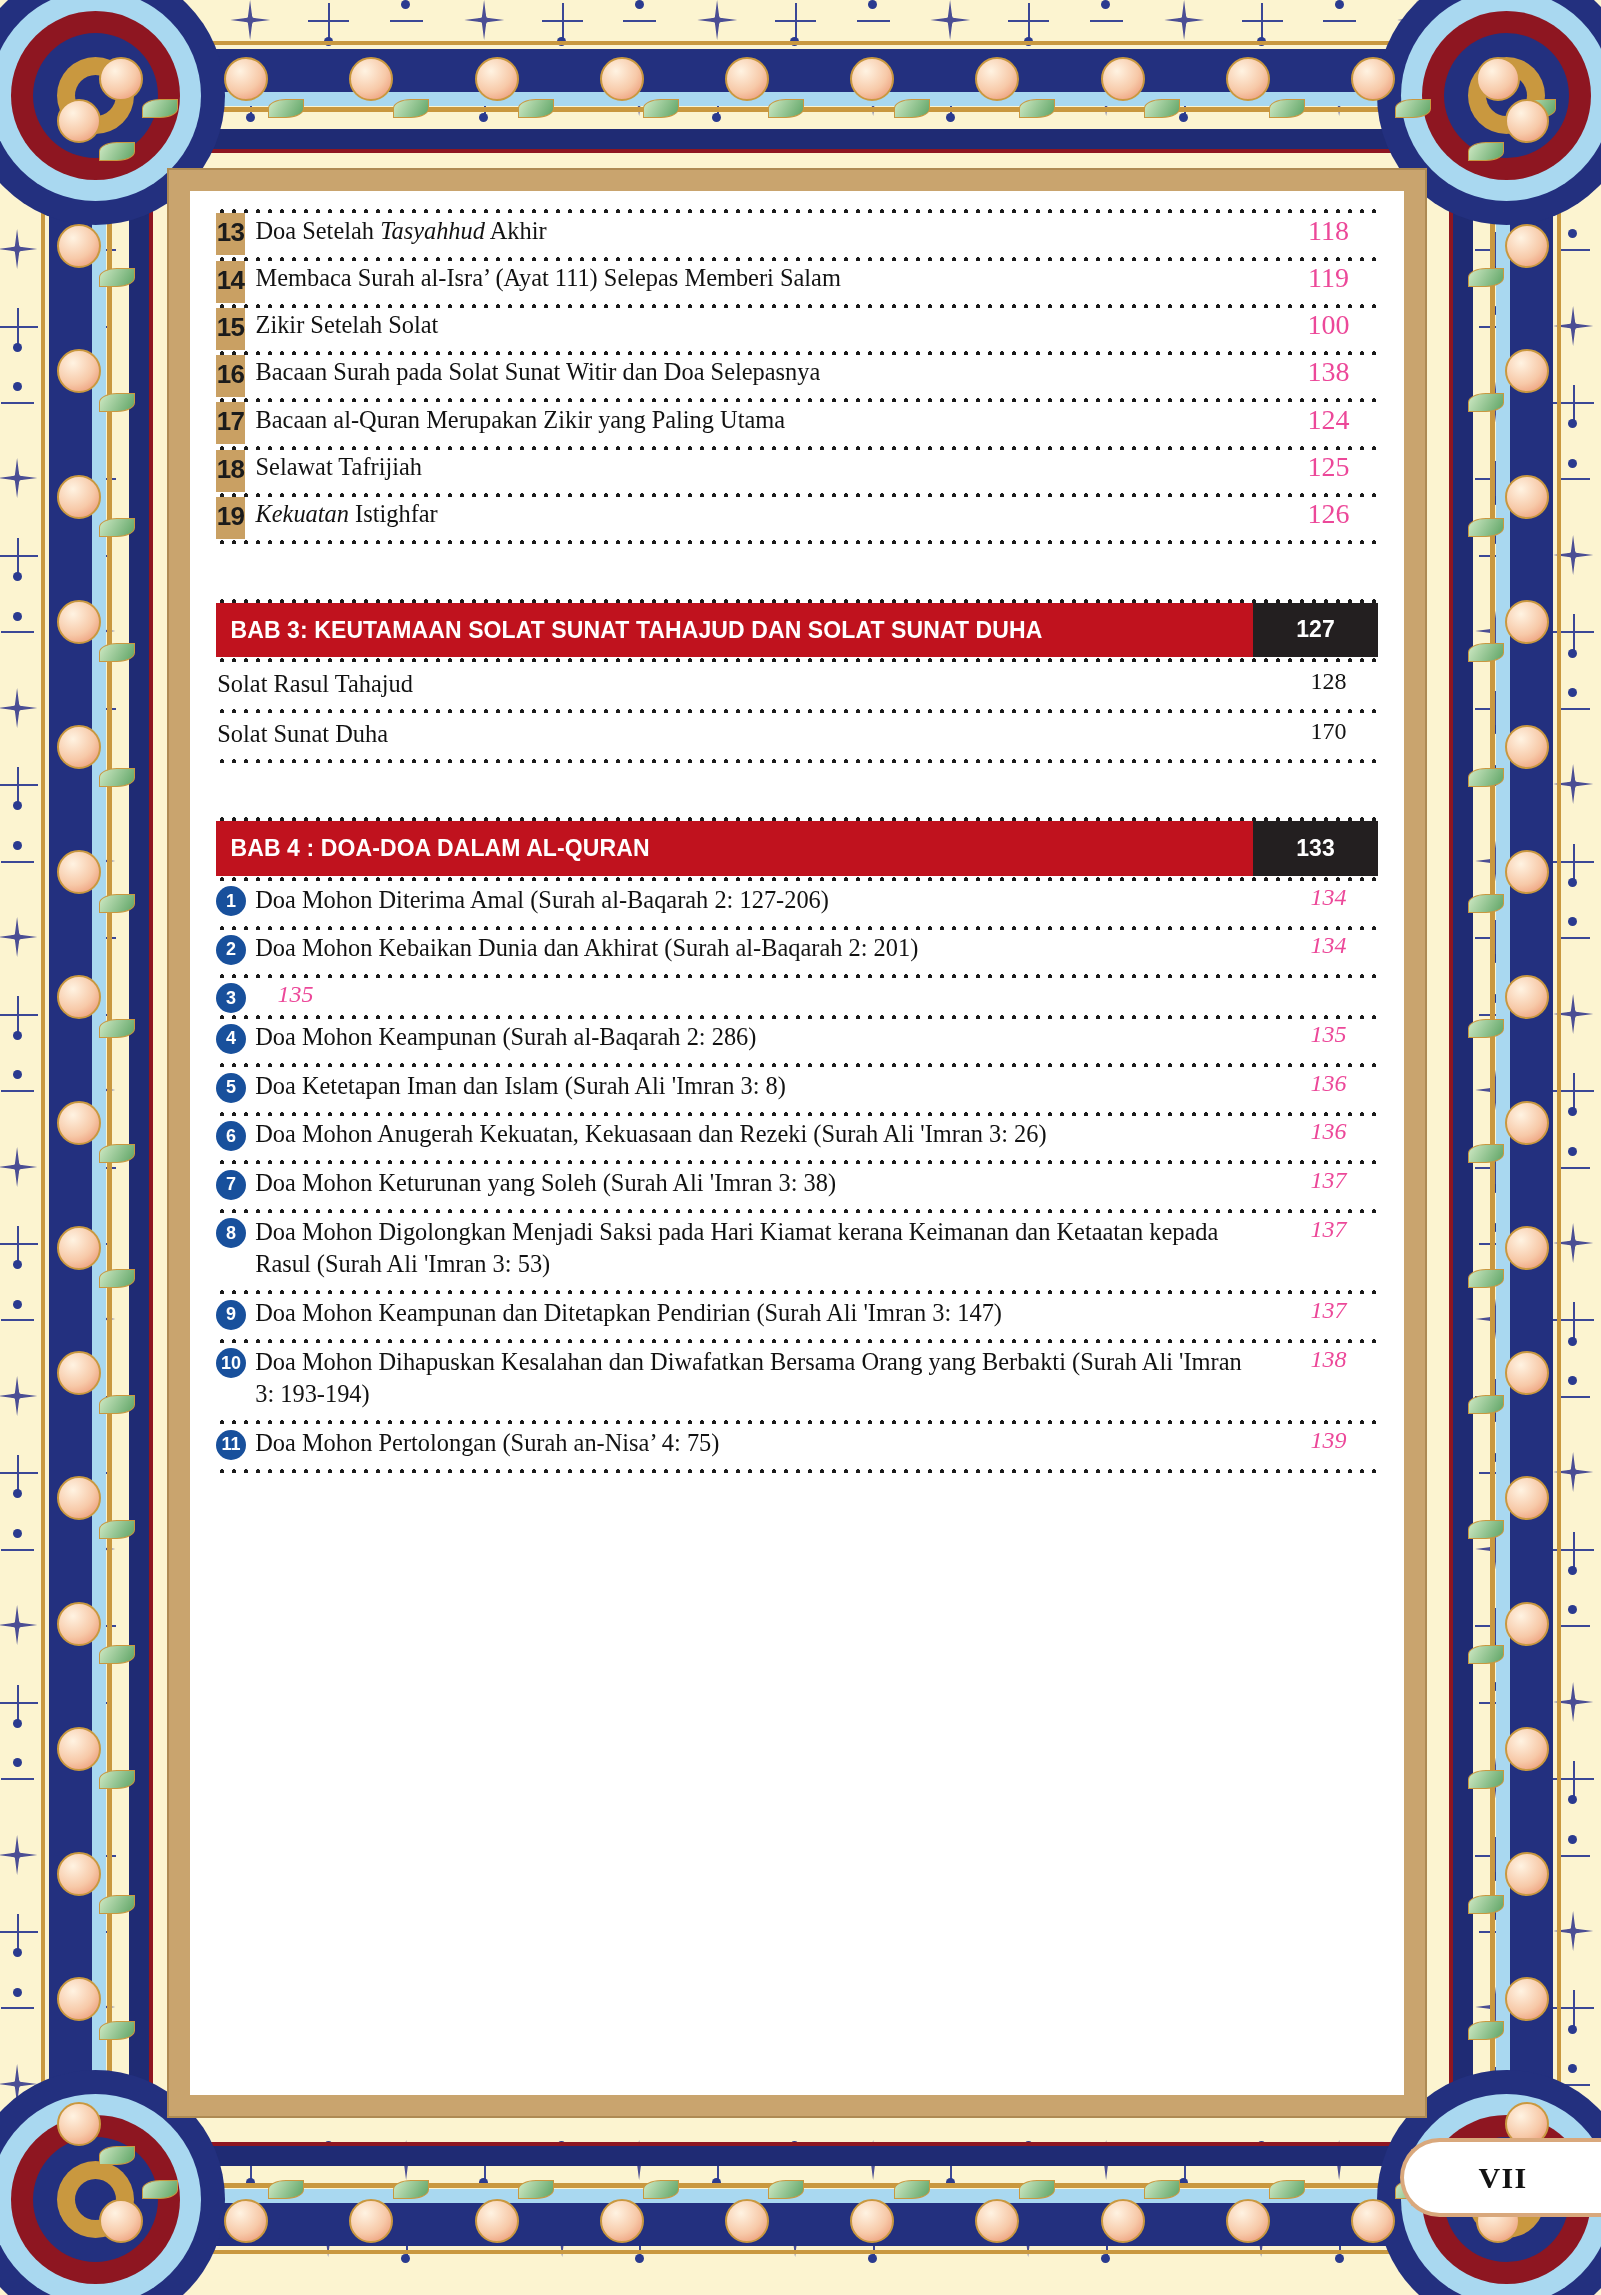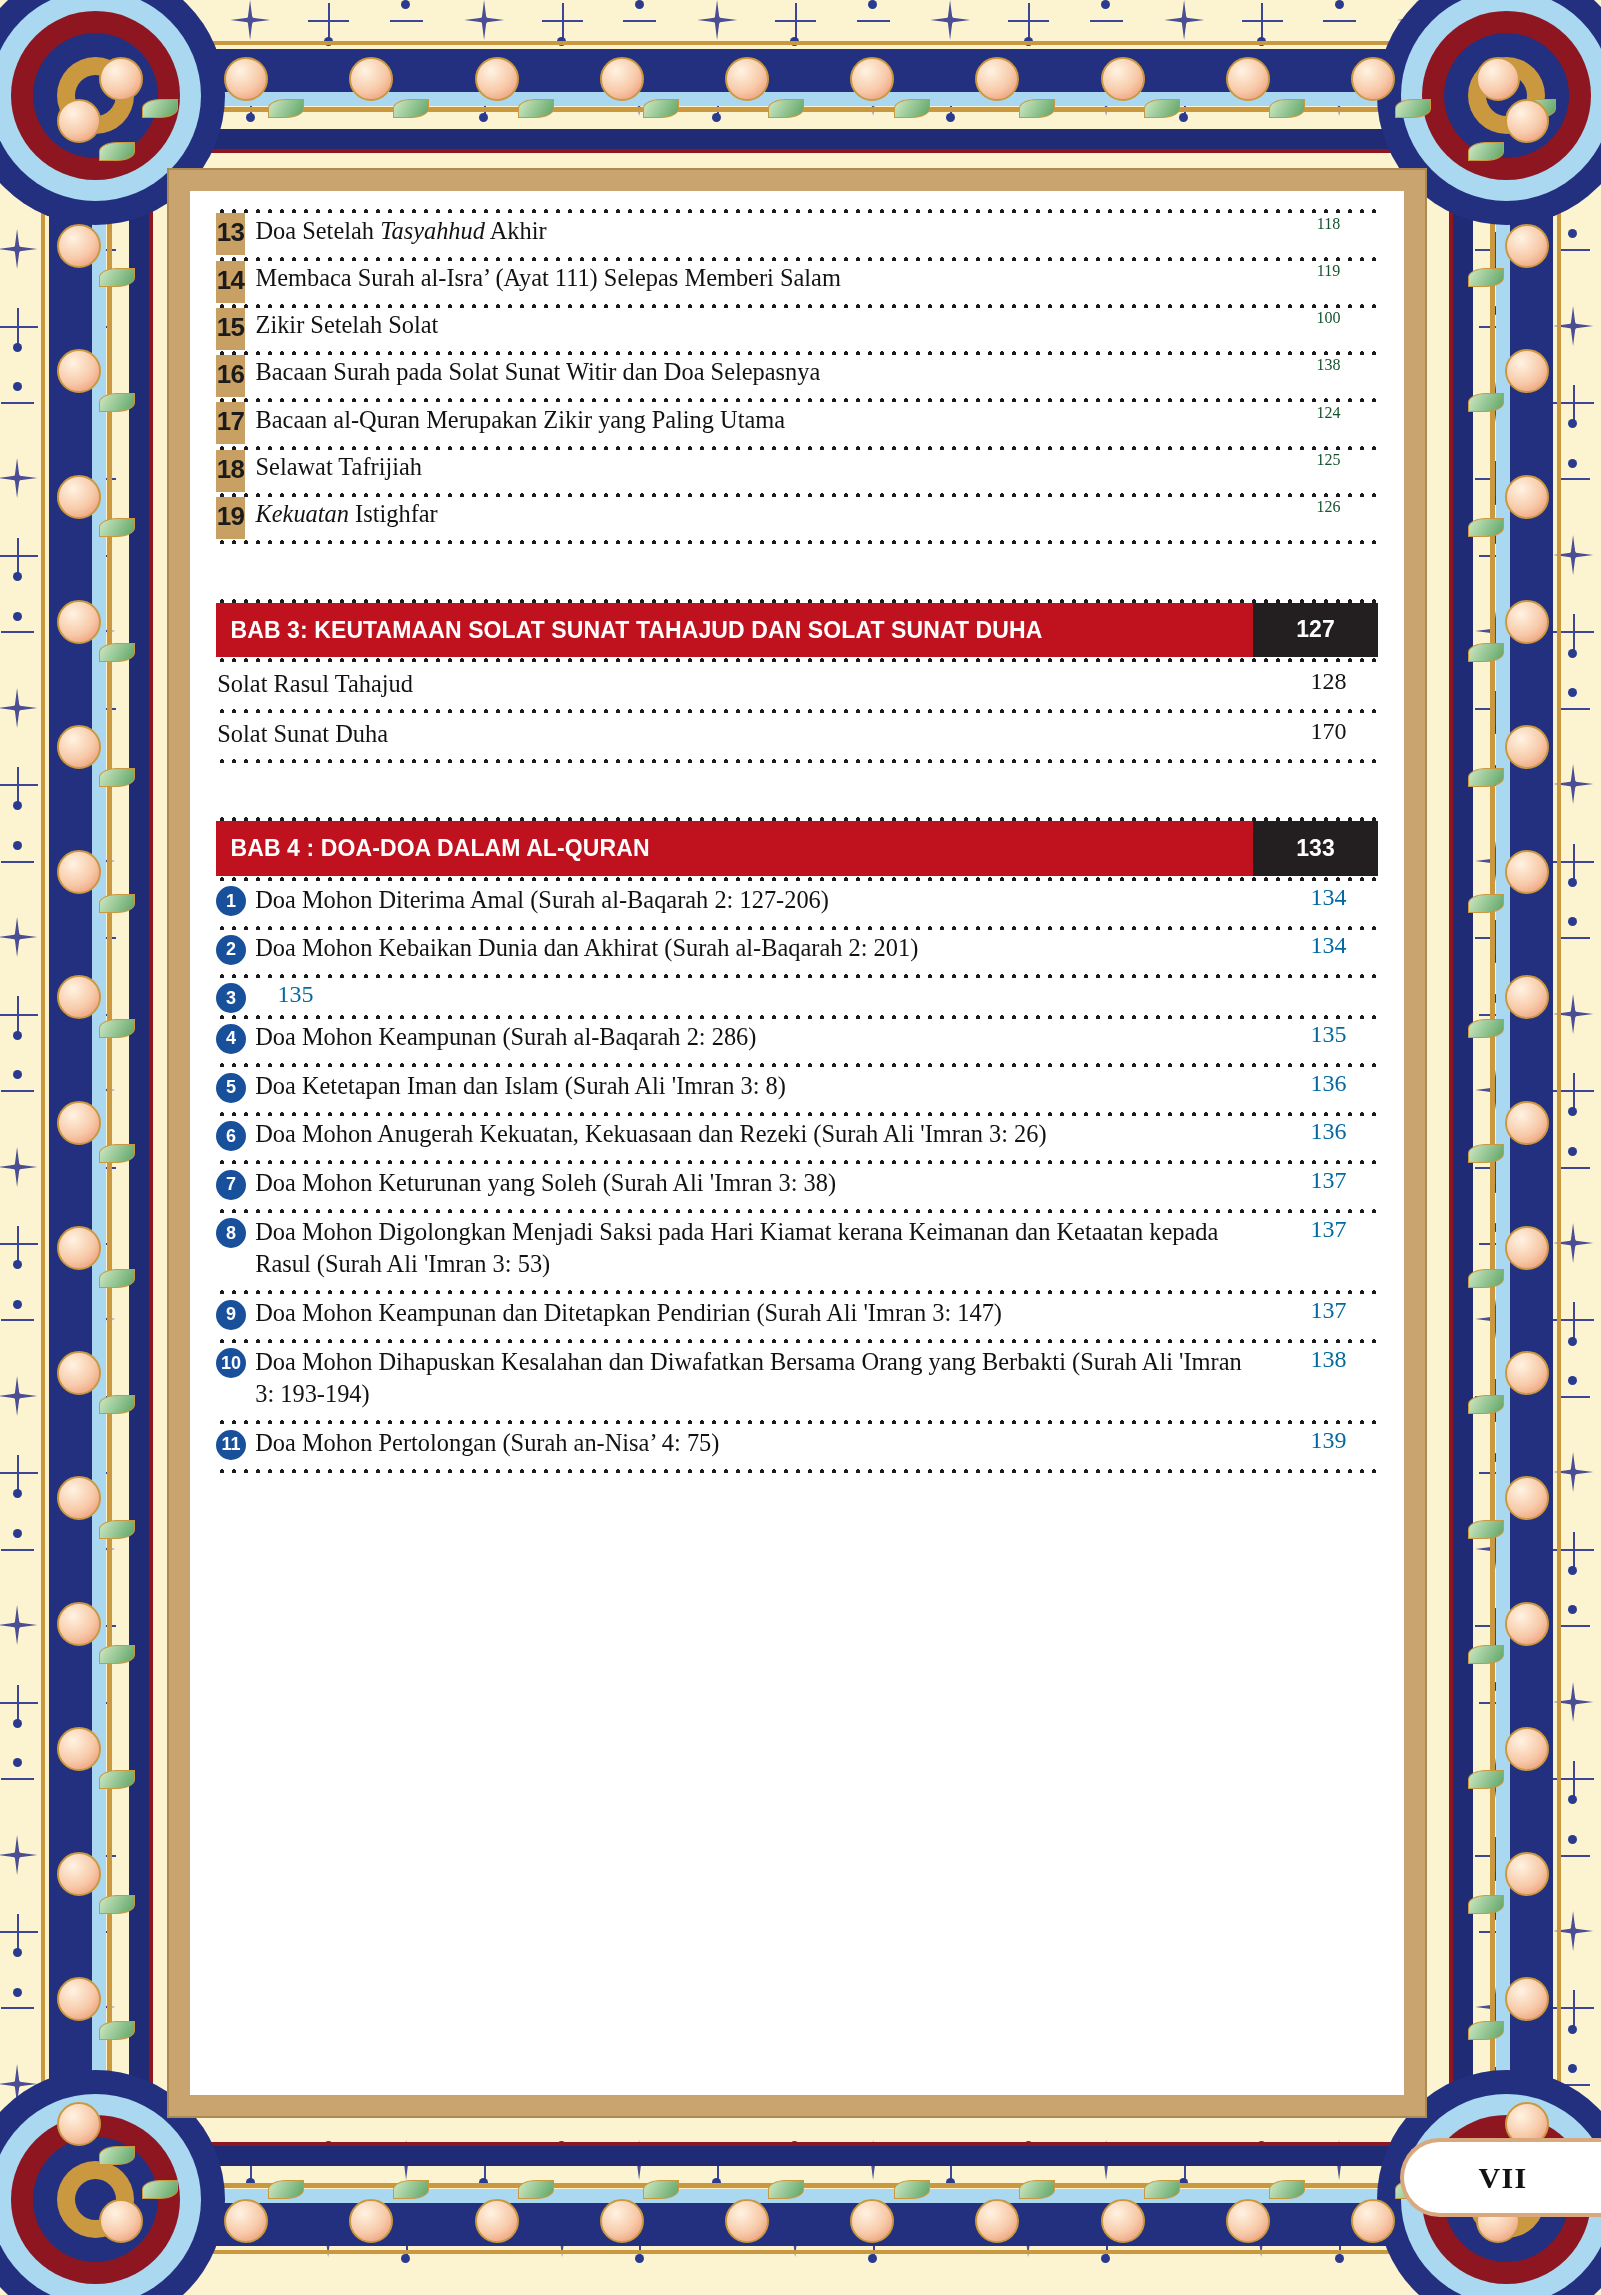--- a/index.html
+++ b/index.html
@@ -79,21 +79,21 @@
     font-family:"Liberation Sans", sans-serif;font-weight:bold;font-size:26px;
     display:flex;align-items:flex-start;justify-content:center;
     padding-top:4px;box-sizing:border-box;letter-spacing:-0.7px;
   }
   .row-title{
     flex:1 1 auto;padding:1.3px 16px 6.6px 10.5px;
     font-size:24.4px;line-height:1.30;color:#121212;
   }
   .row-title em{font-style:italic;}
   .row-page{
-    flex:0 0 99px;text-align:center;font-size:16px;color:#14532d;
+    flex:0 0 99px;text-align:center;font-size:28px;color:#ec4899;
     padding-top:1.3px;
   }
   .row-block{margin-bottom:0;}
 
   
   .bab-wrap{margin-top:4px;}
   .bab{display:flex;align-items:stretch;}
   .bab-title{
     flex:1 1 auto;background:#C0121E;color:#FFFFFF;
     font-family:"Liberation Sans", sans-serif;font-weight:bold;
@@ -117,21 +117,21 @@
     flex:0 0 auto;width:30px;height:30px;margin:5.3px 0 0 0;
     background:#18509C;color:#FFFFFF;border-radius:50%;
     font-family:"Liberation Sans", sans-serif;font-weight:bold;font-size:18px;
     display:flex;align-items:center;justify-content:center;
     box-sizing:border-box;
   }
   .brow-title{
     flex:1 1 auto;padding:2.6px 16px 8px 9.2px;
     font-size:24.4px;line-height:1.34;color:#121212;
   }
-  .brow-page{flex:0 0 99px;text-align:center;font-size:24px;color:#0369a1;padding-top:2.6px;}
+  .brow-page{flex:0 0 99px;text-align:center;font-size:24px;color:#ec4899;padding-top:2.6px;font-style:italic;}
 
   .spacer-lg{height:49px;}
 
   
   .folio{
     position:absolute;right:0;bottom:78px;
     background:#FFFFFF;border:4px solid #D9A87C;border-right:none;
     border-radius:46px 0 0 46px;
     width:198px;height:71px;
     display:flex;align-items:center;justify-content:center;

